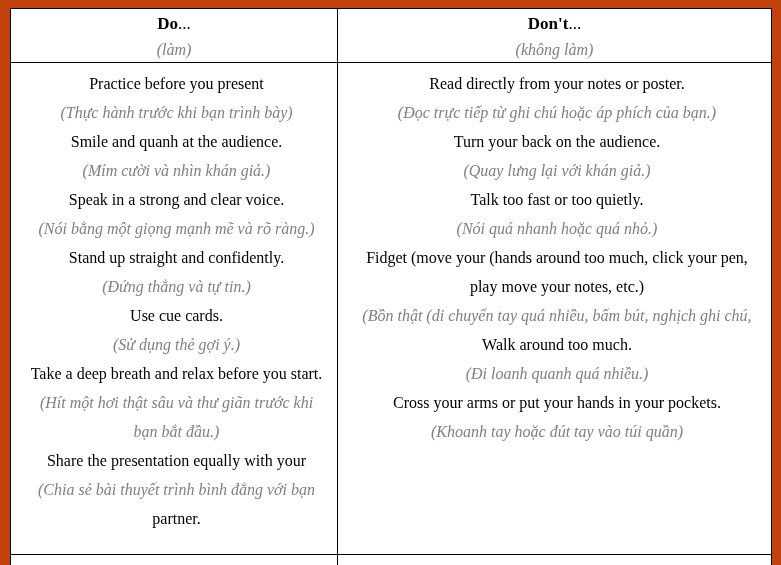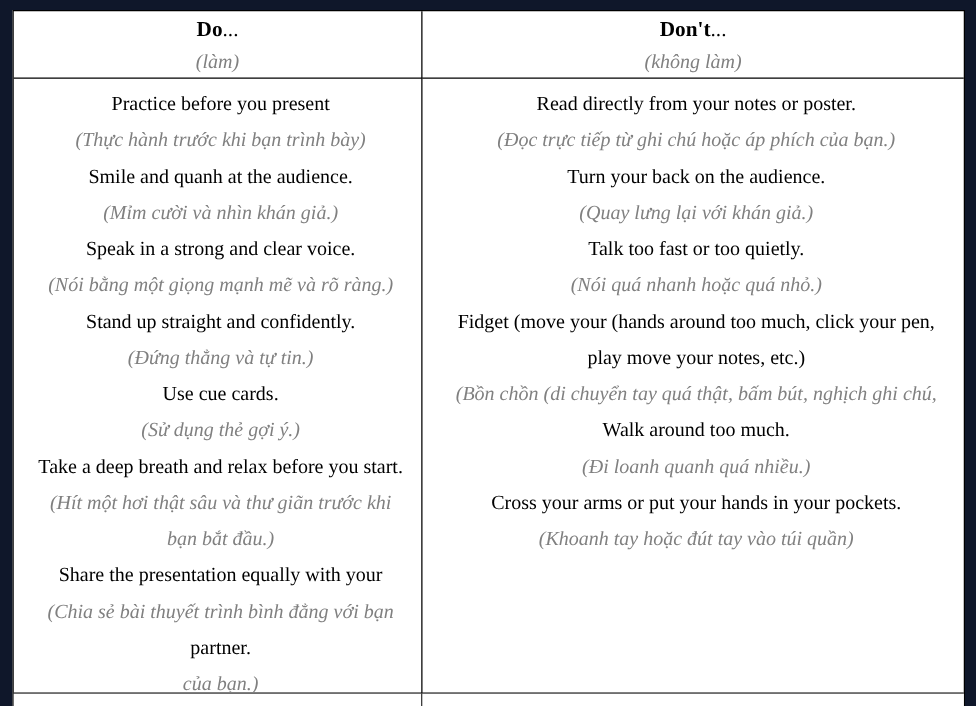--- a/index.html
+++ b/index.html
@@ -5,21 +5,21 @@
   html, body {
     margin: 0;
     padding: 0;
     background: #ffffff;
   }
   .page {
     position: relative;
     width: 781px;
     height: 565px;
     overflow: hidden;
-    background: #0f172a;
+    background: #c2410c;
     font-family: "Liberation Serif", "DejaVu Serif", serif;
     color: #000000;
   }
   .do-dont-table {
     position: absolute;
     left: 10px;
     top: 8px;
     width: 762px;
     height: 640px;
     box-sizing: border-box;
@@ -114,41 +114,40 @@
       </div>
       <div>
         <div class="line en">Take a deep breath and relax before you start.</div>
         <div class="line vi">(Hít một hơi thật sâu và thư giãn trước khi</div>
         <div class="line vi">bạn bắt đầu.)</div>
       </div>
       <div>
         <div class="line en">Share the presentation equally with your</div>
         <div class="line vi">(Chia sẻ bài thuyết trình bình đẳng với bạn</div>
         <div class="line en">partner.</div>
-        <div class="line vi">của bạn.)</div>
       </div>
     </div>
 
     <div class="cell body-cell">
       <div>
         <div class="line en">Read directly from your notes or poster.</div>
         <div class="line vi">(Đọc trực tiếp từ ghi chú hoặc áp phích của bạn.)</div>
       </div>
       <div>
         <div class="line en">Turn your back on the audience.</div>
         <div class="line vi">(Quay lưng lại với khán giả.)</div>
       </div>
       <div>
         <div class="line en">Talk too fast or too quietly.</div>
         <div class="line vi">(Nói quá nhanh hoặc quá nhỏ.)</div>
       </div>
       <div>
         <div class="line en">Fidget (move your (hands around too much, click your pen,</div>
         <div class="line en">play move your notes, etc.)</div>
-        <div class="line vi">(Bồn chồn (di chuyển tay quá thật, bấm bút, nghịch ghi chú,</div>
+        <div class="line vi">(Bồn thật (di chuyển tay quá nhiều, bấm bút, nghịch ghi chú,</div>
       </div>
       <div>
         <div class="line en">Walk around too much.</div>
         <div class="line vi">(Đi loanh quanh quá nhiều.)</div>
       </div>
       <div>
         <div class="line en">Cross your arms or put your hands in your pockets.</div>
         <div class="line vi">(Khoanh tay hoặc đút tay vào túi quần)</div>
       </div>
     </div>

